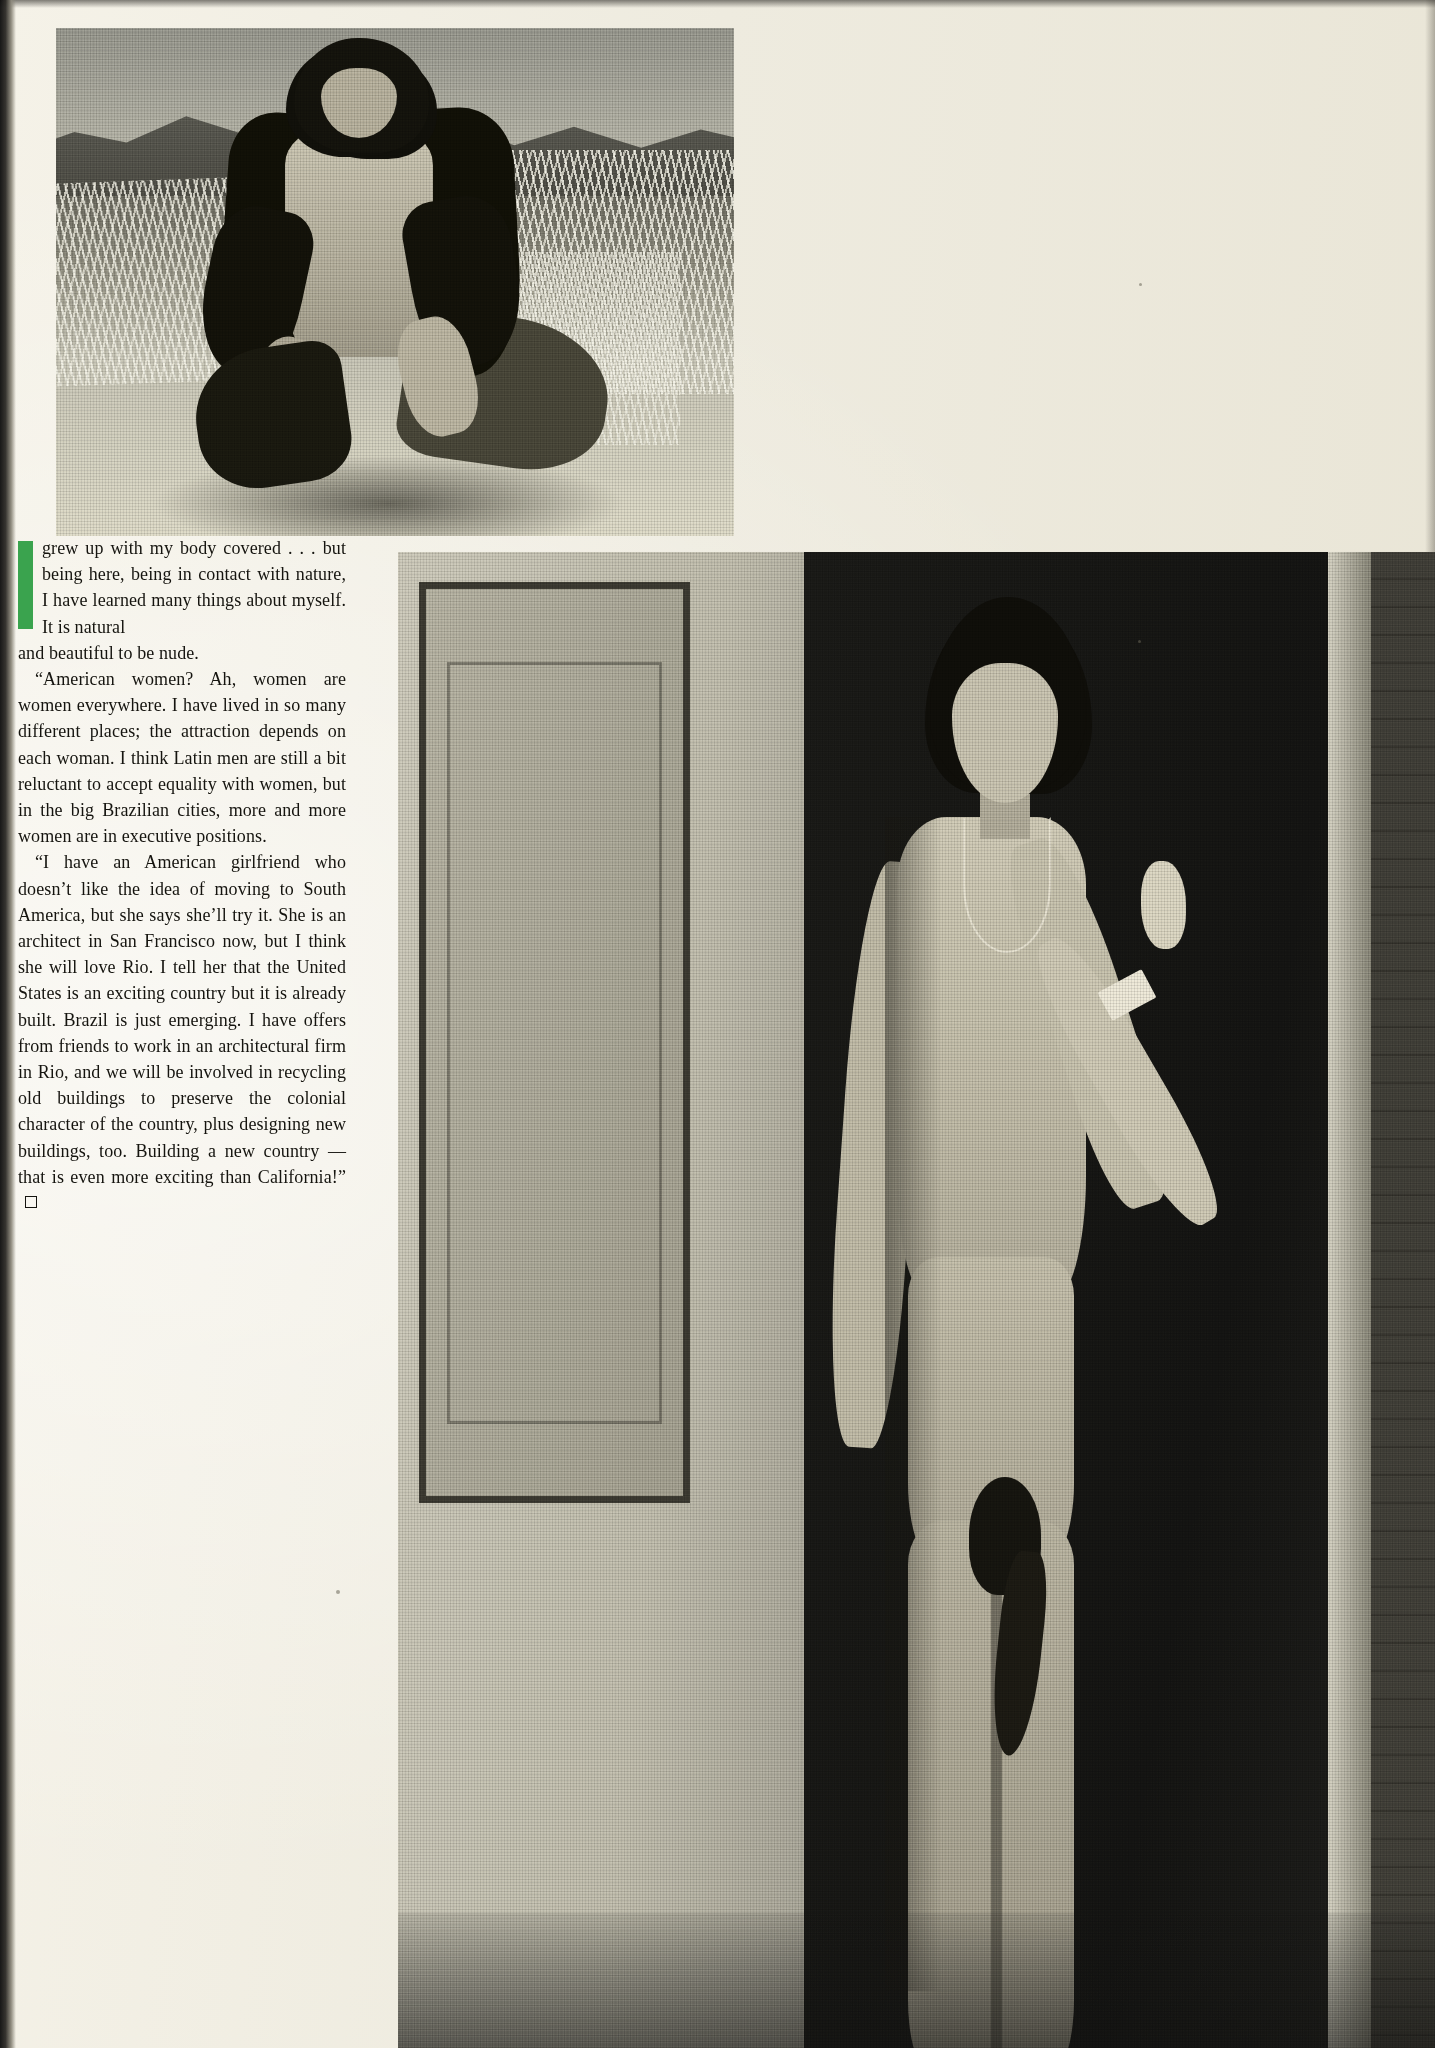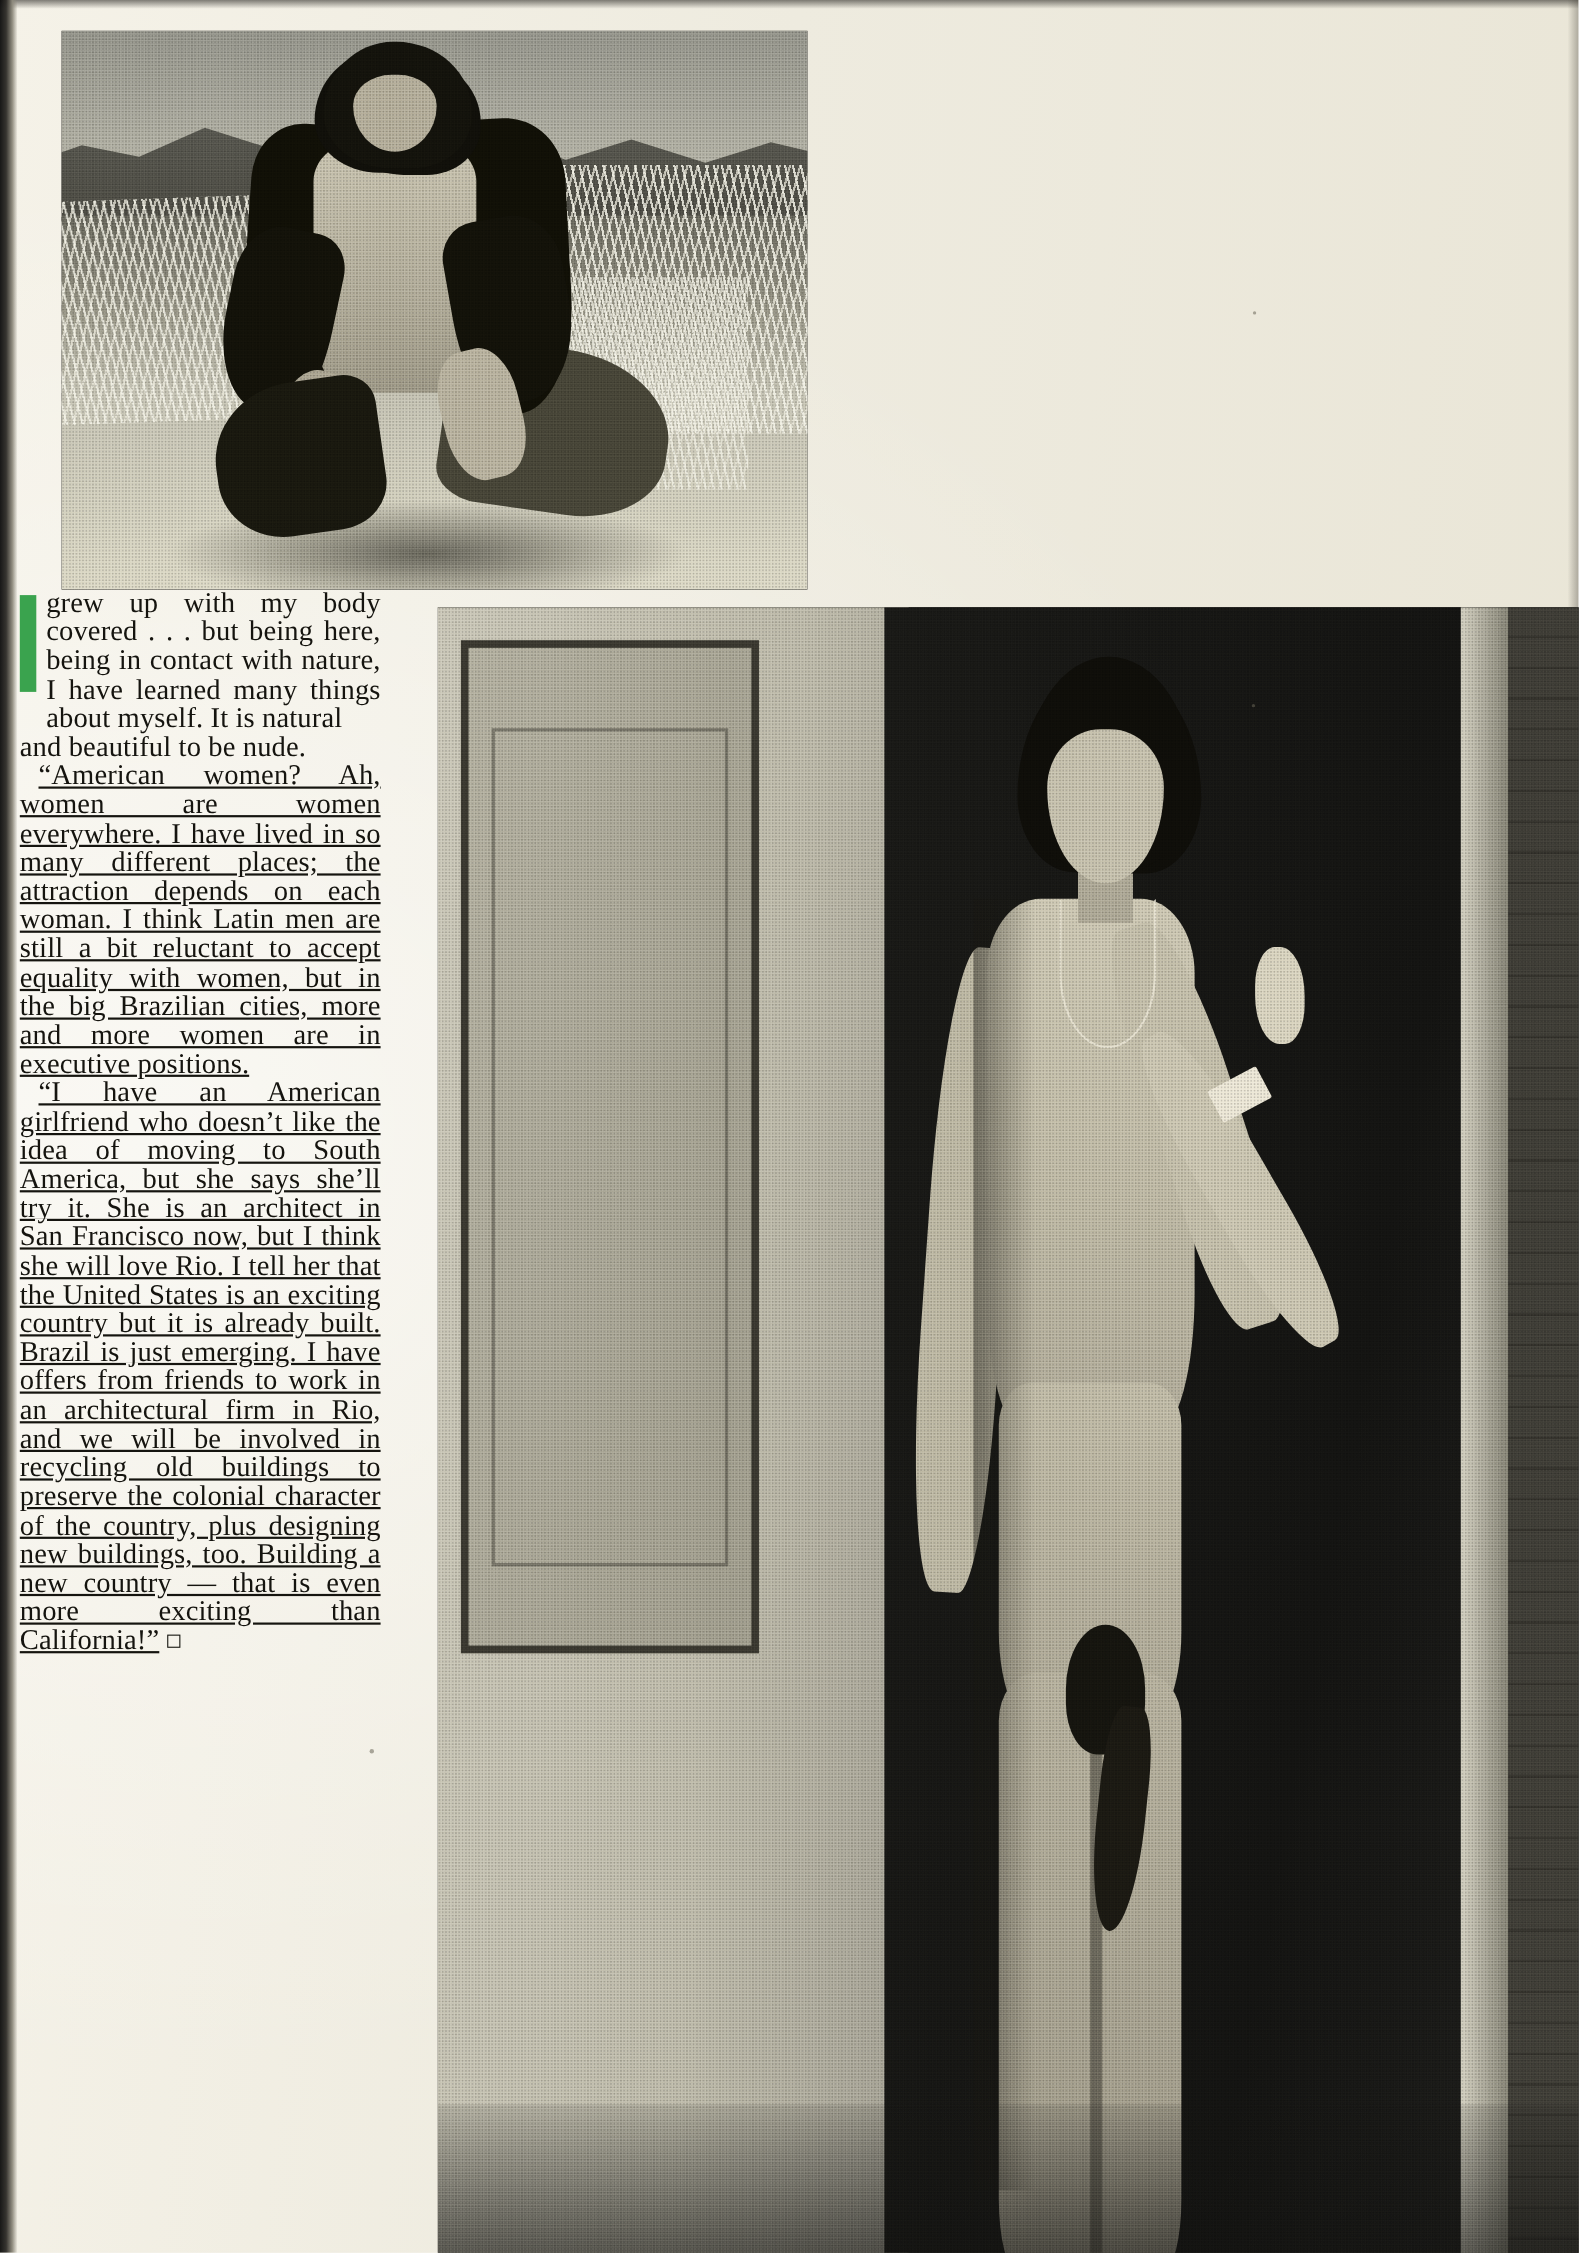--- a/index.html
+++ b/index.html
@@ -286,36 +286,36 @@
   .dropcap-bar {
     position: absolute;
     left: 0;
     top: 6px;
     width: 15px;
     height: 88px;
     background: #3aa34e;
   }
   .body-text {
     font-family: "Liberation Serif", serif;
-    font-size: 26px;
+    font-size: 18px;
     line-height: 26.2px;
     color: #15140f;
     text-align: justify;
     letter-spacing: 0.1px;
   }
   .body-text p { margin: 0; }
   .p-first {
     padding-left: 24px;
   }
   .p-first-rest {
     padding-left: 0;
     margin-top: 0 !important;
     font-family: Liberation Serif, serif;
   }
-  .p-indent { text-indent: 17px; text-decoration: underline; }
+  .p-indent { text-indent: 17px; }
   .endmark {
     display: inline-block;
     width: 10px; height: 10px;
     border: 1.6px solid #15140f;
     margin-left: 7px;
     vertical-align: 1px;
   }
   .speck { position: absolute; background: #6a6658; border-radius: 50%; opacity: .55; }
 </style>
 </head>

